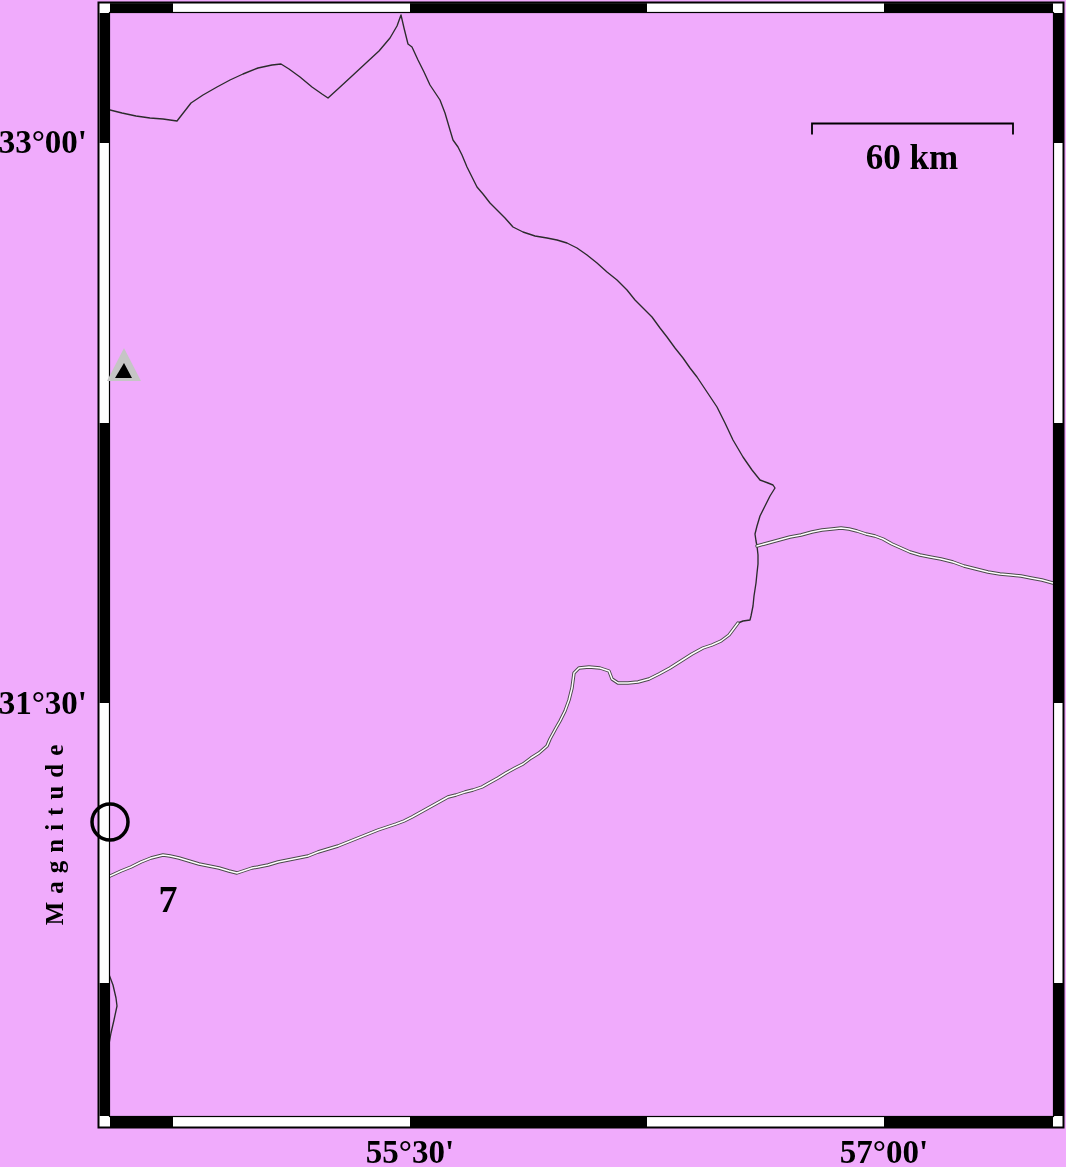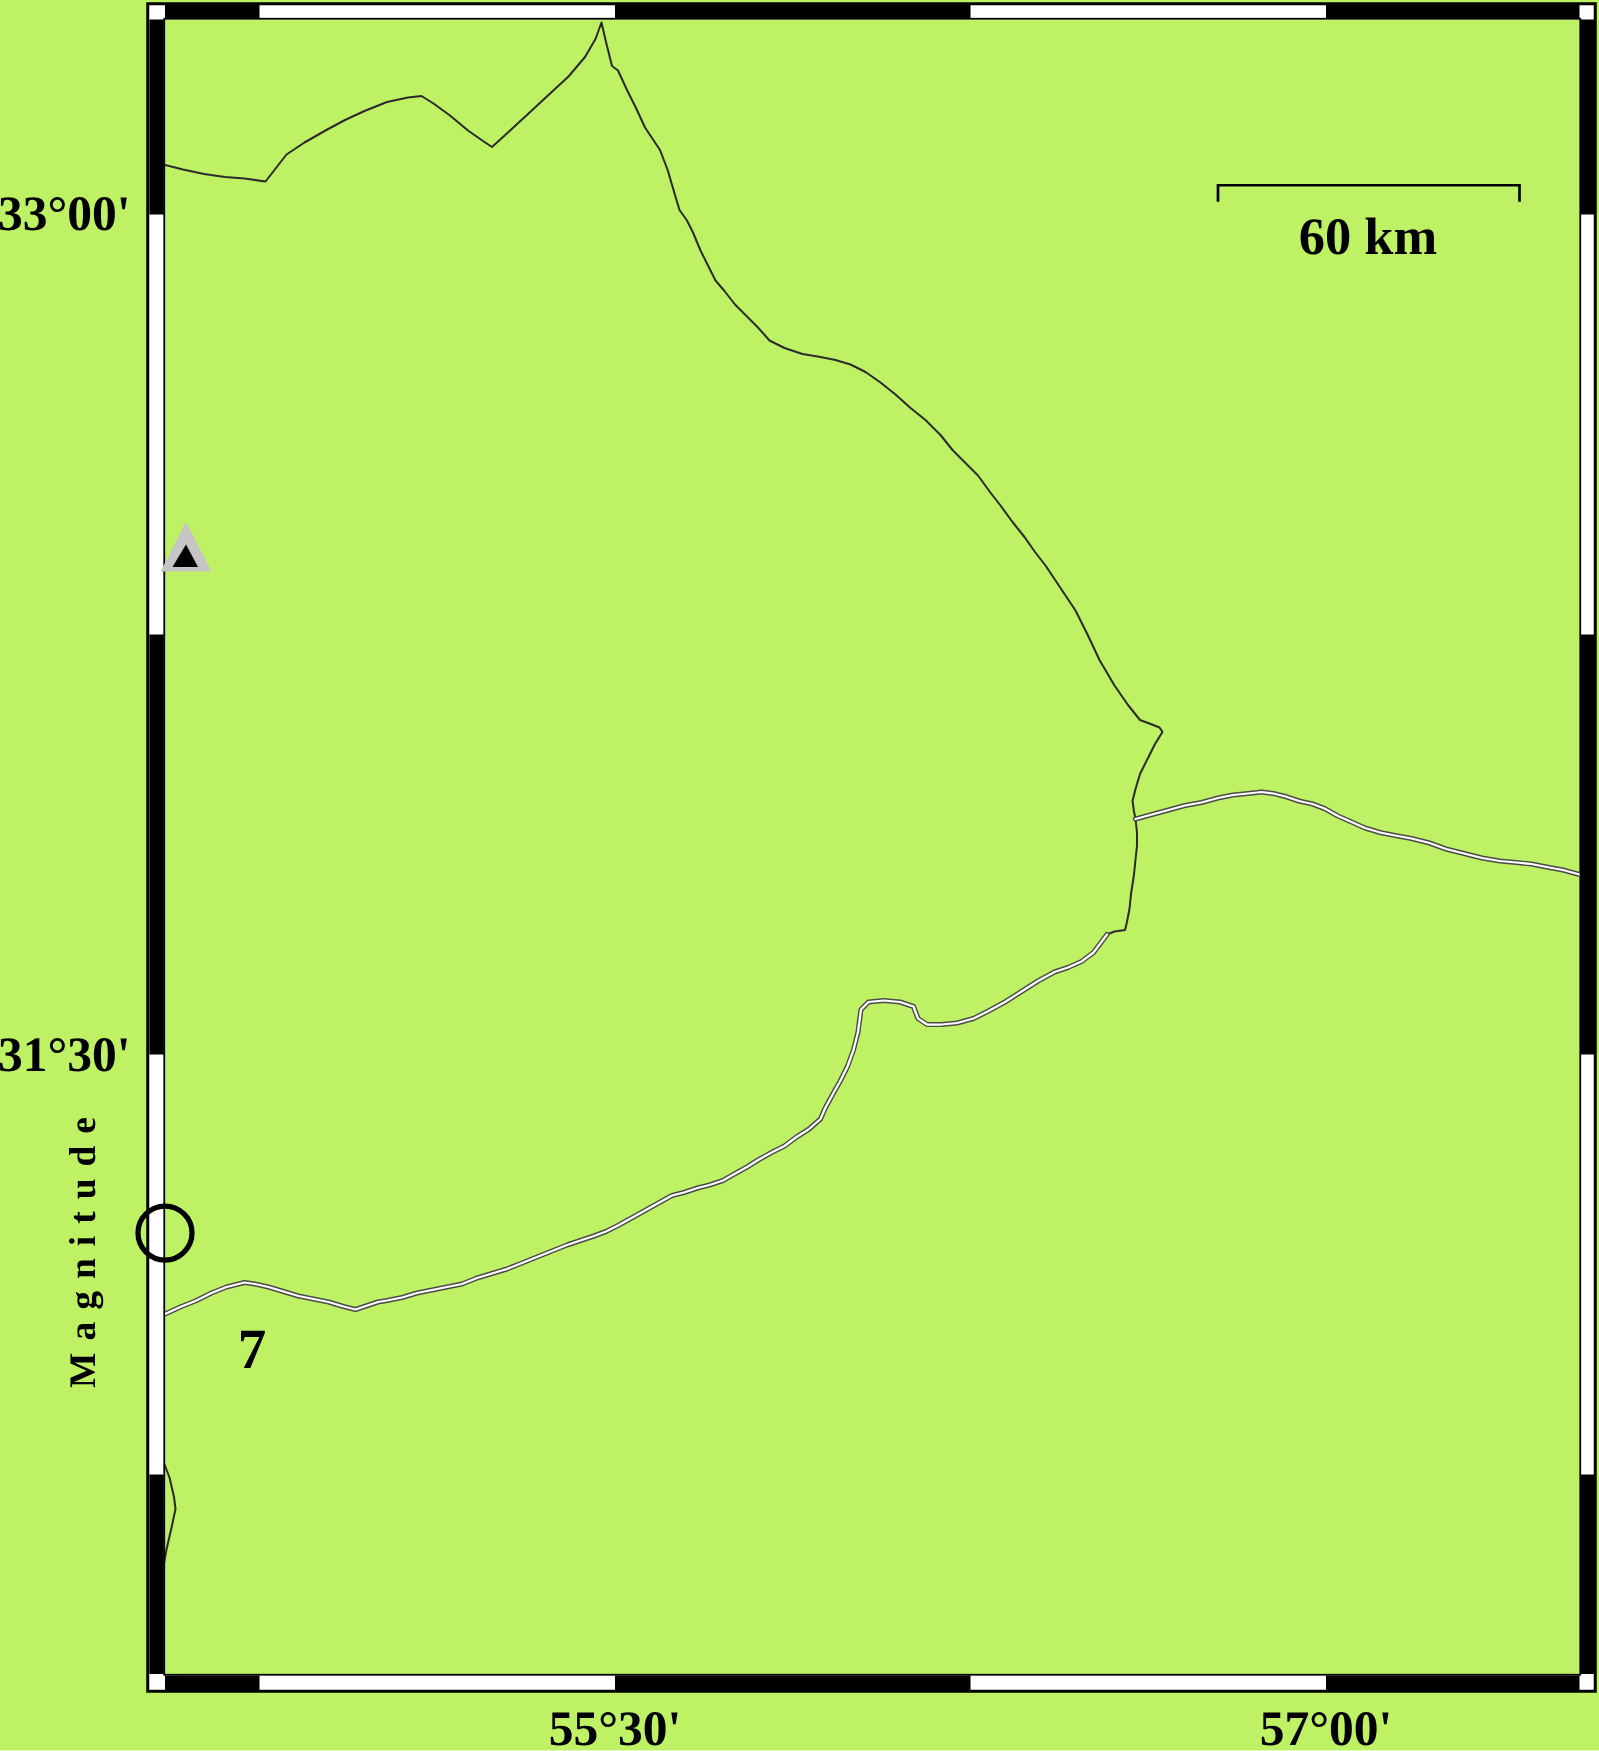--- a/index.html
+++ b/index.html
@@ -1,16 +1,16 @@
 <!DOCTYPE html>
 <html><head>
 <meta charset="utf-8">
 <style>
   html,body{margin:0;padding:0;background:#ffffff;}
-  .page{position:relative;width:1066px;height:1167px;background:#bef264;overflow:hidden;}
+  .page{position:relative;width:1066px;height:1167px;background:#f0abfc;overflow:hidden;}
   svg text{font-family:"Liberation Serif","DejaVu Serif",serif;font-weight:bold;fill:#000000;}
   text.coord{font-size:33px;}
   text.scale{font-size:35px;}
   text.legend-value{font-size:38px;}
   text.legend-title{font-size:25px;letter-spacing:8px;}
 </style>
 </head>
 <body>
 
 <div class="page">

